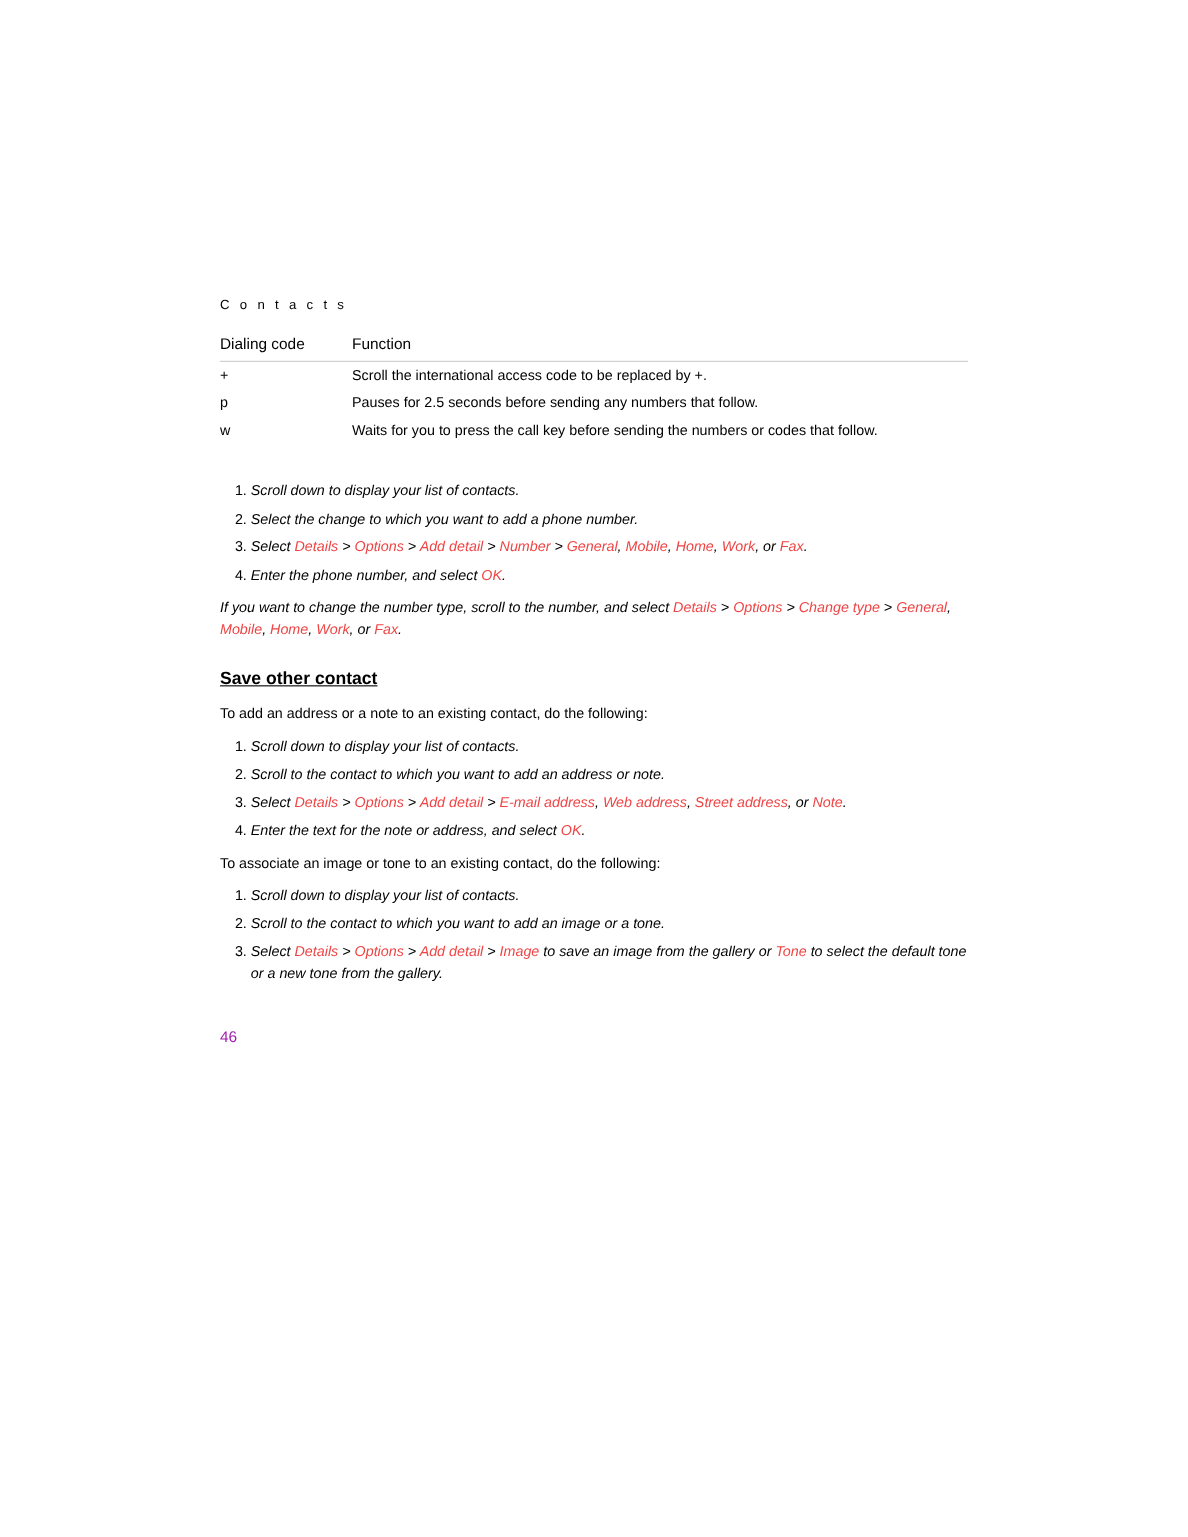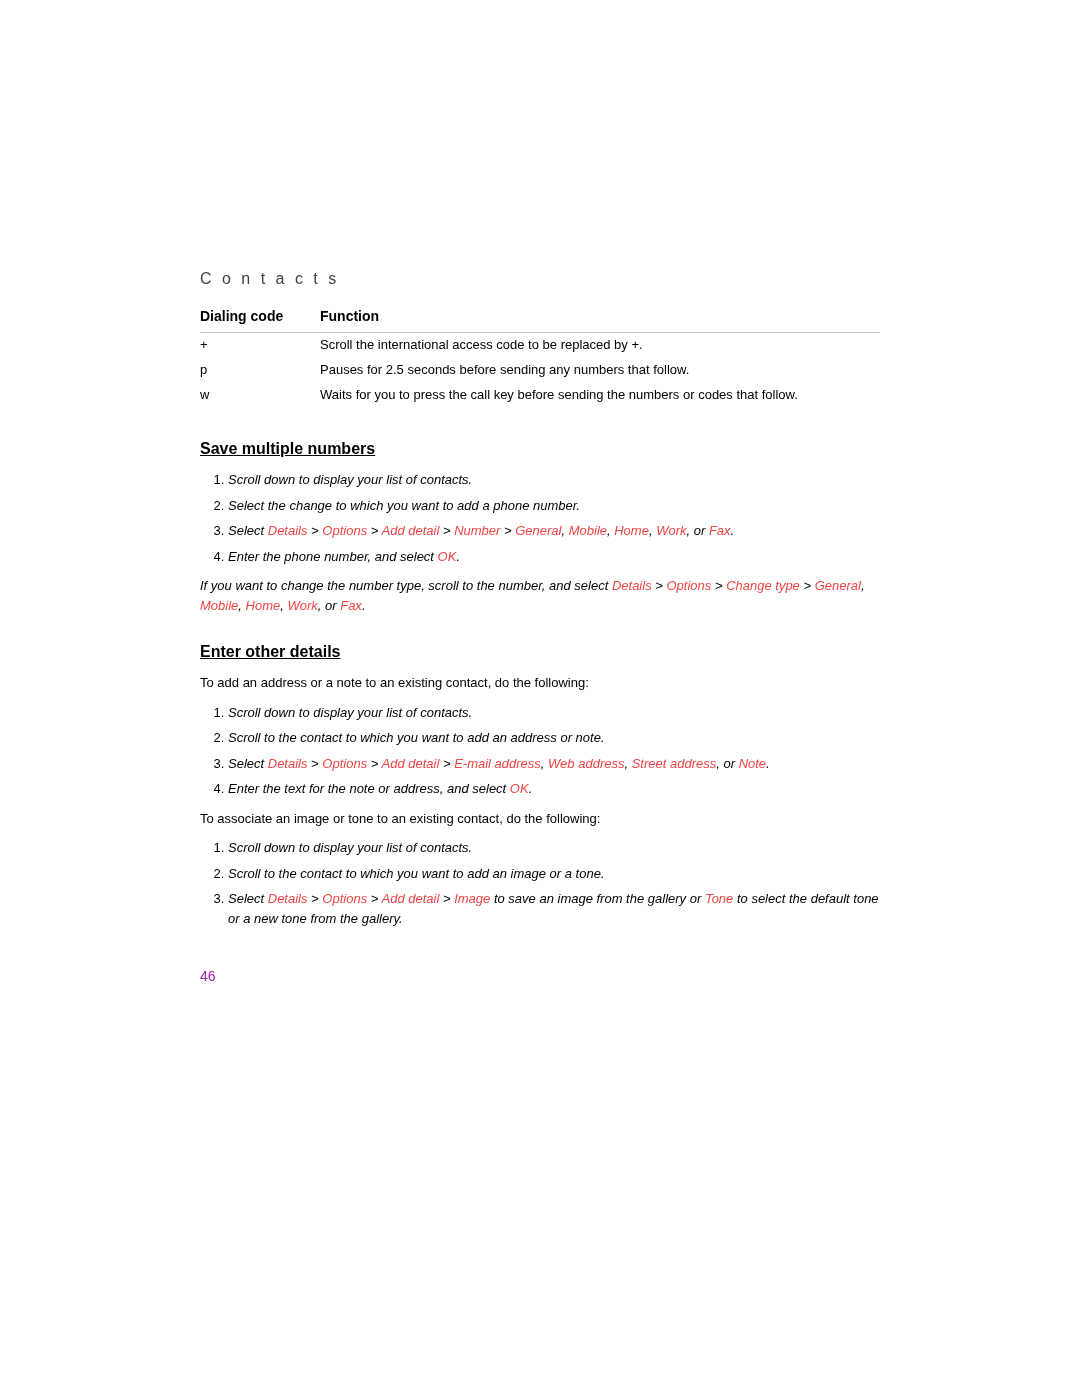--- a/index.html
+++ b/index.html
@@ -27,35 +27,35 @@
 
     .content-area {
       margin: 0 auto;
       width: 680px;
       padding-top: 270px;
       padding-bottom: 60px;
     }
 
     .section-label {
       font-family: Arial, Helvetica, sans-serif;
-      font-size: 16px;
+      font-size: 12px;
       letter-spacing: 3px;
-      color: #404040;
+      color: #000000;
       margin-bottom: 16px;
     }
 
     
     .dialing-table {
       width: 100%;
       margin-bottom: 32px;
       border-collapse: collapse;
     }
 
     .dialing-table th {
-      font-weight: bold;
+      font-weight: normal;
       font-size: 14px;
       text-align: left;
       padding: 4px 8px 8px 0;
       vertical-align: top;
     }
 
     .dialing-table th.col-code {
       width: 120px;
     }
 
@@ -149,21 +149,20 @@
             <td class="col-code">p</td>
             <td>Pauses for 2.5 seconds before sending any numbers that follow.</td>
           </tr>
           <tr>
             <td class="col-code">w</td>
             <td>Waits for you to press the call key before sending the numbers or codes that follow.</td>
           </tr>
         </tbody>
     </table>
 
-    <div class="section-heading">Save multiple numbers</div>
 
 
     <ol class="step-list">
       <li>
         <span class="inline-text">Scroll down to display your list of contacts.</span>
       </li>
       <li>
         <span class="inline-text">Select the change to which you want to add a phone number.</span>
       </li>
       <li>
@@ -171,21 +170,21 @@
       </li>
       <li>
         <span class="inline-text">Enter the phone number, and select </span><span class="link">OK</span><span class="inline-text">.</span>
       </li>
     </ol>
 
     <p class="body-text">
       <span class="inline-text">If you want to change the number type, scroll to the number, and select </span><span class="link">Details</span><span class="inline-text"> &gt; </span><span class="link">Options</span><span class="inline-text"> &gt; </span><span class="link">Change type</span><span class="inline-text"> &gt; </span><span class="link">General</span><span class="inline-text">, </span><span class="link">Mobile</span><span class="inline-text">, </span><span class="link">Home</span><span class="inline-text">, </span><span class="link">Work</span><span class="inline-text">, or </span><span class="link">Fax</span><span class="inline-text">.</span>
     </p>
 
-    <div class="section-heading">Enter other details</div>
+    <div class="section-heading">Save other contact</div>
 
     <p class="body-text">To add an address or a note to an existing contact, do the following:</p>
 
     <ol class="step-list">
       <li>
         <span class="inline-text">Scroll down to display your list of contacts.</span>
       </li>
       <li>
         <span class="inline-text">Scroll to the contact to which you want to add an address or note.</span>
       </li>

